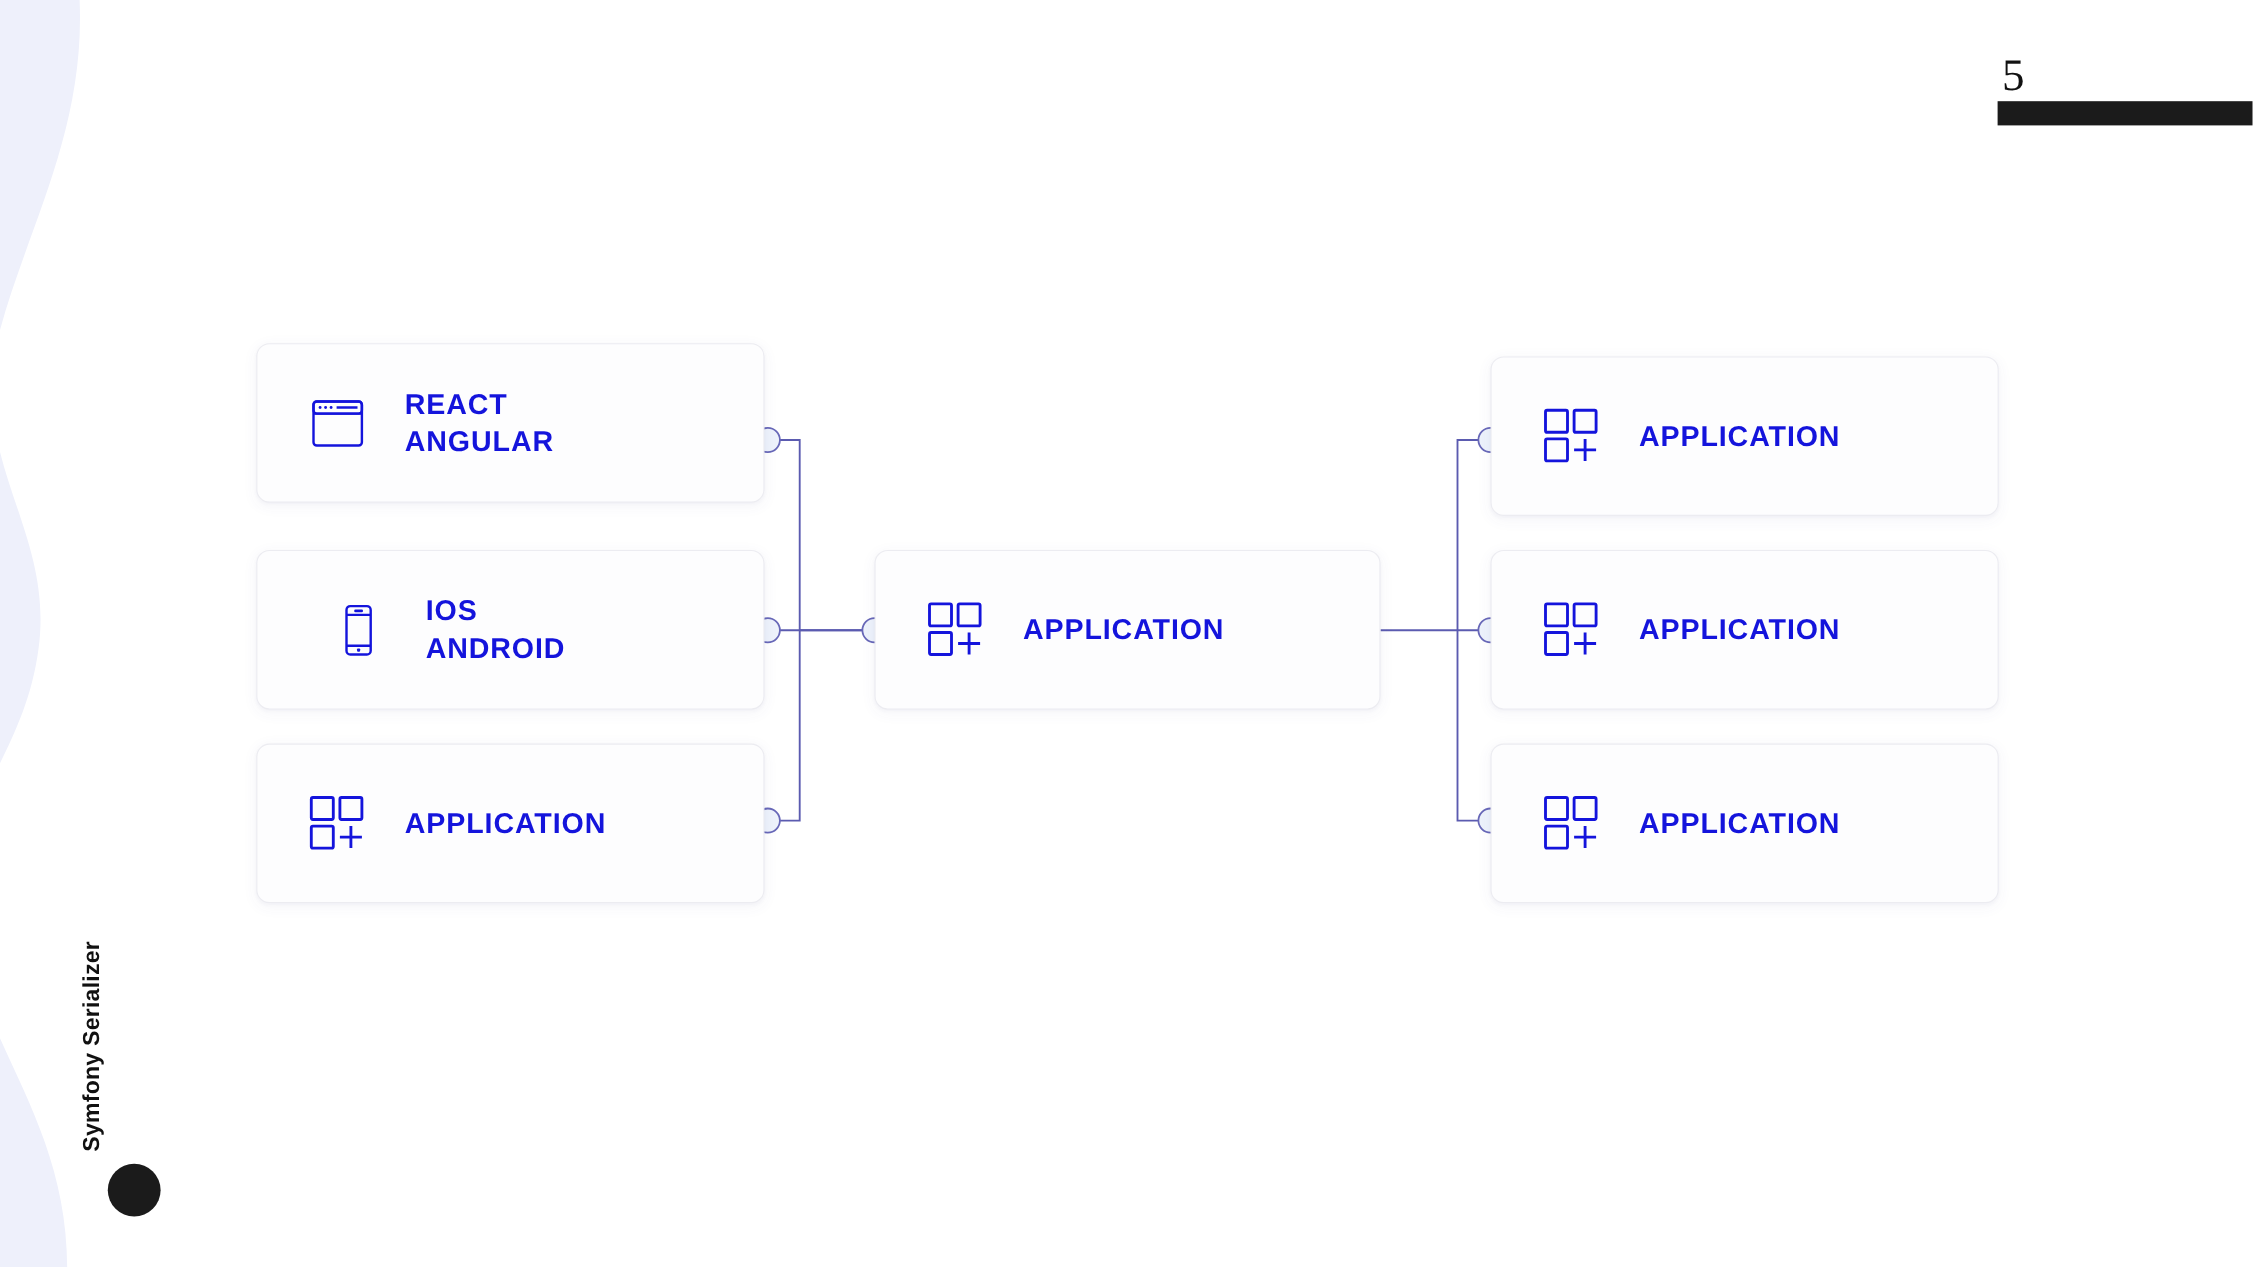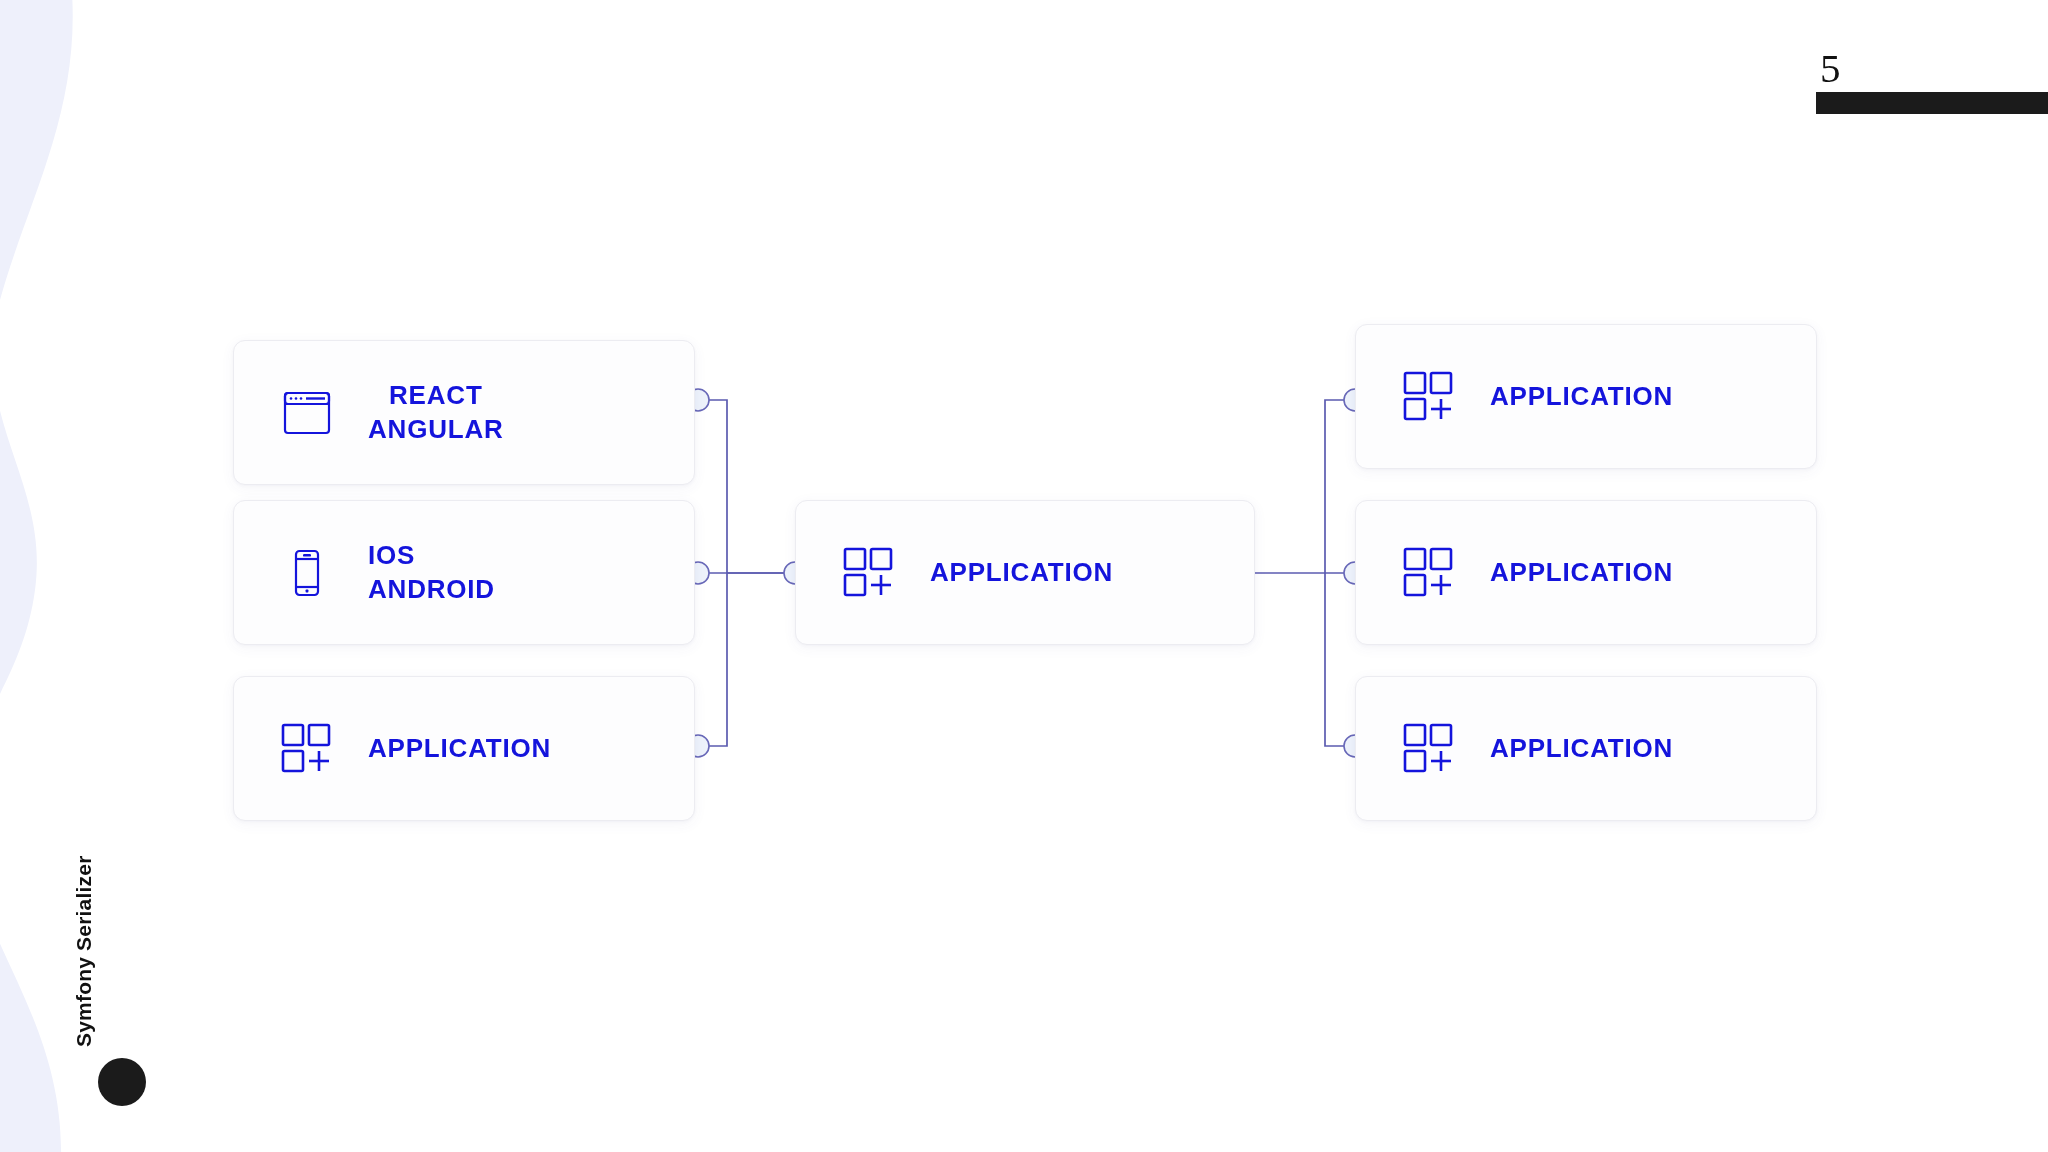--- a/index.html
+++ b/index.html
@@ -109,22 +109,22 @@
     margin-left:30px;
     color:#1414dc;
     font-weight:bold;
     font-size:26px;
     letter-spacing:0.8px;
     line-height:1.28;
     white-space:pre-line;
   }
 
   
-  .c-l1 { left:233px; top:340px; width:462px; height:145px;text-align:center; }
-  .c-l2 { left:233px; top:500px; width:462px; height:145px; }
+  .c-l1 { left:233px; top:312px; width:462px; height:145px; }
+  .c-l2 { left:233px; top:500px; width:462px; height:145px;padding-left:19px; }
   .c-l3 { left:233px; top:676px; width:462px; height:145px; }
 
   
   .c-mid { left:795px; top:500px; width:460px; height:145px; }
 
   
   .c-r1 { left:1355px; top:324px; width:462px; height:145px; }
   .c-r2 { left:1355px; top:500px; width:462px; height:145px; }
   .c-r3 { left:1355px; top:676px; width:462px; height:145px; }
 </style>

